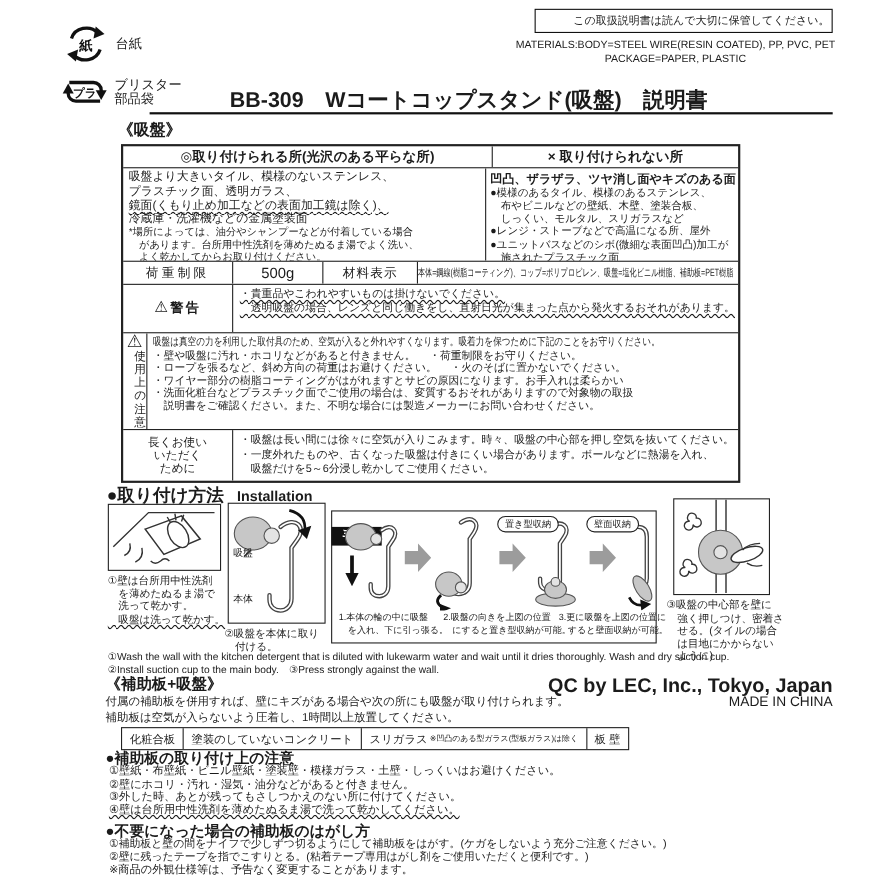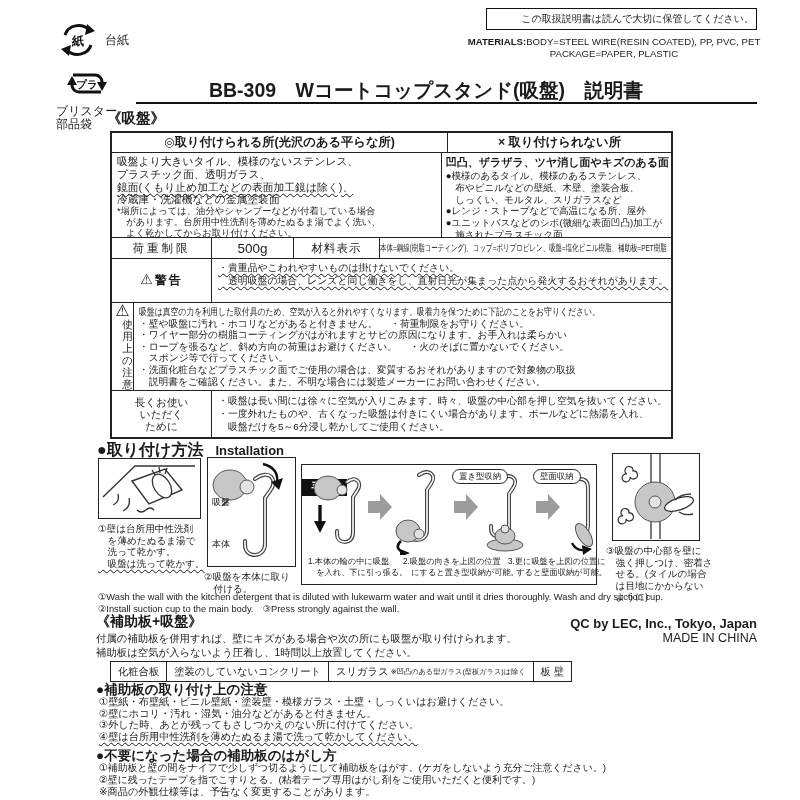--- a/index.html
+++ b/index.html
@@ -4,21 +4,21 @@
 <style>
   * { box-sizing: border-box; margin: 0; padding: 0; }
   html,body { width:800px; height:800px; }
   body {
     background:#ffffff; color:#1b1b1b;
     font-family:"Liberation Sans","DejaVu Sans",sans-serif;
     position:relative; overflow:hidden;
   }
   .abs { position:absolute; }
   .wavy { text-decoration:underline; text-decoration-style:wavy; text-decoration-thickness:1px; text-underline-offset:2px; }
-  .bold { font-weight:bold; }
+  .bold { font-weight:normal; }
 
   
   .recycle { display:flex; align-items:center; gap:6px; }
   .recycle .mark-label { font-size:12px; line-height:13px; }
 
   .notice-box { left:486px; top:8px; width:271px; border:1.6px solid #111;
     font-size:10px; text-align:right; padding:3px 2px; white-space:nowrap; }
   .materials { left:466px; top:36px; width:296px; text-align:center; font-size:9.6px; line-height:12.3px; white-space:nowrap; }
 
   .doc-title { left:95px; top:77px; width:662px; text-align:center; font-size:19.5px; font-weight:bold; white-space:nowrap; }
@@ -76,21 +76,21 @@
   .proc-box { left:301px; top:464px; width:296px; height:121px; border:1.5px solid #222; }
   .badge { position:absolute; border:1.1px solid #222; border-radius:9px; font-size:8.4px; padding:1px 6px; background:#fff; white-space:nowrap; }
   .proc-cap { position:absolute; font-size:8.2px; line-height:10.6px; white-space:nowrap; }
   .panel3 { left:612px; top:453px; width:88px; height:88px; }
   .cap3 { left:606px; top:545px; }
   .en-cap { left:98px; top:591px; width:664px; font-size:9.3px; line-height:12px; white-space:nowrap; }
 
   
   .aux-title { left:96px; top:613px; font-size:14px; font-weight:bold; }
   .qc-block { left:460px; top:616px; width:297px; text-align:right; }
-  .qc1 { font-size:13px; font-weight:bold; line-height:15px; }
+  .qc1 { font-size:18px; font-weight:bold; line-height:15px; }
   .qc2 { font-size:12.5px; line-height:15px; }
   .desc { font-size:10.4px; line-height:13.5px; white-space:nowrap; }
   .aux-table { left:110px; top:661px; display:flex; border:1.3px solid #222; background:#fff; }
   .aux-cell { border-right:1.3px solid #222; padding:2.5px 7px; font-size:10.3px; display:flex; align-items:center; justify-content:center; white-space:nowrap; }
   .aux-cell:last-child { border-right:none; }
   .aux-note { font-size:7.2px; margin-left:2px; }
   .notes-heading { font-size:13.5px; font-weight:bold; }
   .note-ln { font-size:10.2px; line-height:11.5px; white-space:nowrap; }
   .rm-ln { font-size:9.9px; line-height:11.8px; white-space:nowrap; }
 
@@ -110,21 +110,21 @@
   <svg width="42" height="36" viewBox="0 0 42 36">
     <path d="M8,13 A14,13 0 0 1 32,8" stroke="#111" stroke-width="3" fill="none"></path>
     <polygon points="30,2 38,9 28,13" fill="#111"></polygon>
     <path d="M34,23 A14,13 0 0 1 10,28" stroke="#111" stroke-width="3" fill="none"></path>
     <polygon points="12,34 4,27 14,23" fill="#111"></polygon>
     <text x="21" y="23" font-size="12" font-weight="bold" text-anchor="middle" fill="#111">紙</text>
   </svg>
   <span class="mark-label">台紙</span>
 </div>
 
-<div class="abs recycle" style="left:56px; top:68px;flex-direction:column;">
+<div class="abs recycle" style="left:56px; top:68px;">
   <svg width="42" height="31" viewBox="0 0 42 31">
     <path d="M7,7 h22 a7,7 0 0 1 7,7 v3" stroke="#111" stroke-width="3" fill="none"></path>
     <polygon points="31,15 41,15 36,24" fill="#111" transform="translate(0,-1)"></polygon>
     <path d="M35,24 h-22 a7,7 0 0 1 -7,-7 v-3" stroke="#111" stroke-width="3" fill="none"></path>
     <polygon points="1,16 11,16 6,7" fill="#111" transform="translate(0,1)"></polygon>
     <text x="21" y="20" font-size="10.5" font-weight="bold" text-anchor="middle" fill="#111">プラ</text>
   </svg>
   <span class="mark-label">
     <span style="display:block">ブリスター</span>
     <span style="display:block">部品袋</span>
@@ -189,23 +189,22 @@
   <div class="t-row row-usage">
     <div class="label-cell">
       <div class="tri-icon" style="font-size:16px">⚠</div>
       <div class="usage-lab">使用上の</div>
       <div class="usage-lab">注意</div>
     </div>
     <div class="usage-content">
       <div class="intro">吸盤は真空の力を利用した取付具のため、空気が入ると外れやすくなります。吸着力を保つために下記のことをお守りください。</div>
       <div>
           <div class="ln">・壁や吸盤に汚れ・ホコリなどがあると付きません。　 ・荷重制限をお守りください。</div>
+          <div class="ln">・ロープを張るなど、斜め方向の荷重はお避けください。　 ・火のそばに置かないでください。</div>
           <div class="ln">・ワイヤー部分の樹脂コーティングがはがれますとサビの原因になります。お手入れは柔らかい</div>
-          <div class="ln">・ロープを張るなど、斜め方向の荷重はお避けください。　 ・火のそばに置かないでください。</div>
-          <div class="ln">　スポンジ等で行ってください。</div>
           <div class="ln">・洗面化粧台などプラスチック面でご使用の場合は、変質するおそれがありますので対象物の取扱</div>
           <div class="ln">　説明書をご確認ください。また、不明な場合には製造メーカーにお問い合わせください。</div>
         </div>
     </div>
   </div>
   <div class="t-row row-longuse">
     <div class="label-cell">
       <div class="longuse-lab">長くお使い</div>
       <div class="longuse-lab">いただく</div>
       <div class="longuse-lab">ために</div>

